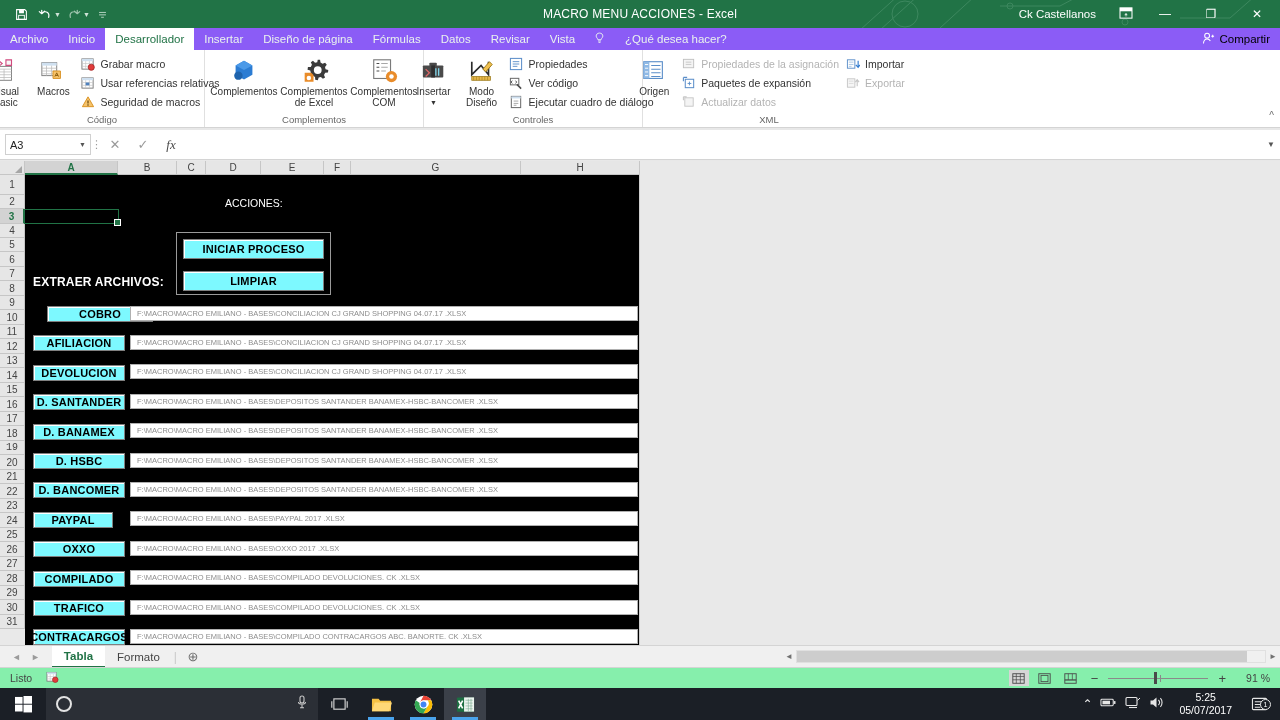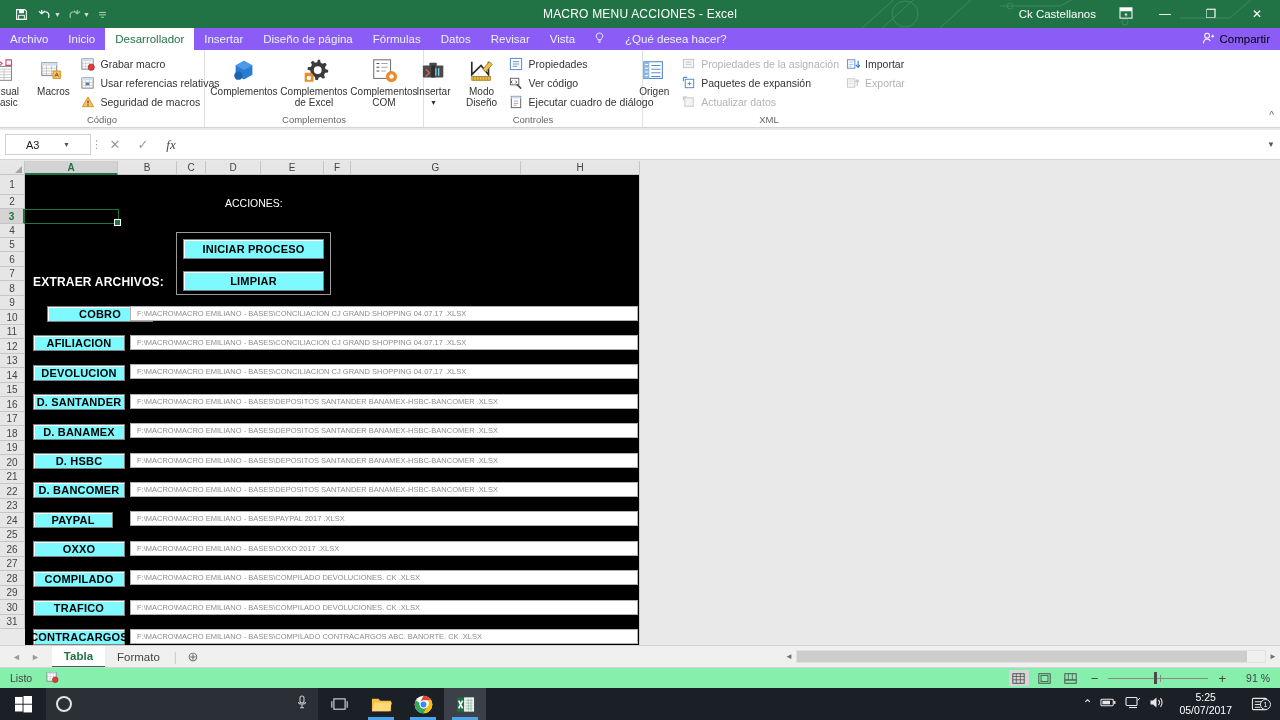--- a/index.html
+++ b/index.html
@@ -59,21 +59,21 @@
   .smallcol { display: flex; flex-direction: column; justify-content: flex-start; padding-top: 3px; gap: 2px; }
   .smallbtn { display: flex; align-items: center; gap: 5px; font-size: 10.5px; color: #333; height: 17px; padding: 0 3px; white-space: nowrap; }
   .smallbtn.disabled { color: #b3b3b3; }
   .ricon { width: 15px; height: 15px; display: inline-flex; align-items: center; justify-content: center; flex: 0 0 15px; }
   .rcollapse { position: absolute; right: 6px; top: 60px; font-size: 10px; color: #6b6b6b; }
 
   
   .fbar { position: absolute; top: 130px; left: 0; width: 1280px; height: 30px;
           background: #fff; border-bottom: 1px solid #d4d4d4; display: flex; align-items: center; }
   .namebox { width: 86px; height: 21px; margin-left: 5px; border: 1px solid #d0d0d0; background: #fff;
-             display: flex; align-items: center; font-size: 11px; padding: 0 20px; color: #222; }
+             display: flex; align-items: center; font-size: 11px; padding: 0 4px; color: #222; }
   .namebox .nb-caret { margin-left: auto; font-size: 7px; color: #555; }
   .fb-sep { width: 10px; text-align: center; color: #9a9a9a; font-size: 11px; }
   .fb-ico { width: 28px; text-align: center; color: #9a9a9a; font-size: 13px; }
   .fb-ico.fx { font-style: italic; font-family: "Liberation Serif", serif; color: #4a4a4a; font-size: 13px; }
   .fb-input { flex: 1; height: 21px; border: none; background: #fff; font-size: 11.5px; padding: 0 4px; outline: none; }
   .fb-caret-r { width: 18px; text-align: center; font-size: 8px; color: #555; }
 
   
   .gridwrap { position: absolute; top: 161px; left: 0; width: 1280px; height: 484px; background: #e9e9e9; overflow: hidden; }
   .colhead { position: absolute; top: 0; left: 0; height: 14px; display: flex; }
@@ -517,21 +517,21 @@
       <div class="rh" style="height: 14px;">9</div>
       <div class="rh" style="height: 15px;">10</div>
       <div class="rh" style="height: 14px;">11</div>
       <div class="rh" style="height: 15px;">12</div>
       <div class="rh" style="height: 14px;">13</div>
       <div class="rh" style="height: 15px;">14</div>
       <div class="rh" style="height: 14px;">15</div>
       <div class="rh" style="height: 15px;">16</div>
       <div class="rh" style="height: 14px;">17</div>
       <div class="rh" style="height: 15px;">18</div>
-      <div class="rh" style="height: 14px;">19</div>
+      <div class="rh" style="height: 14px; font-family: Liberation Mono, monospace;">19</div>
       <div class="rh" style="height: 15px;">20</div>
       <div class="rh" style="height: 14px;">21</div>
       <div class="rh" style="height: 15px;">22</div>
       <div class="rh" style="height: 14px;">23</div>
       <div class="rh" style="height: 15px;">24</div>
       <div class="rh" style="height: 14px;">25</div>
       <div class="rh" style="height: 15px;">26</div>
       <div class="rh" style="height: 14px;">27</div>
       <div class="rh" style="height: 15px;">28</div>
       <div class="rh" style="height: 14px;">29</div>

